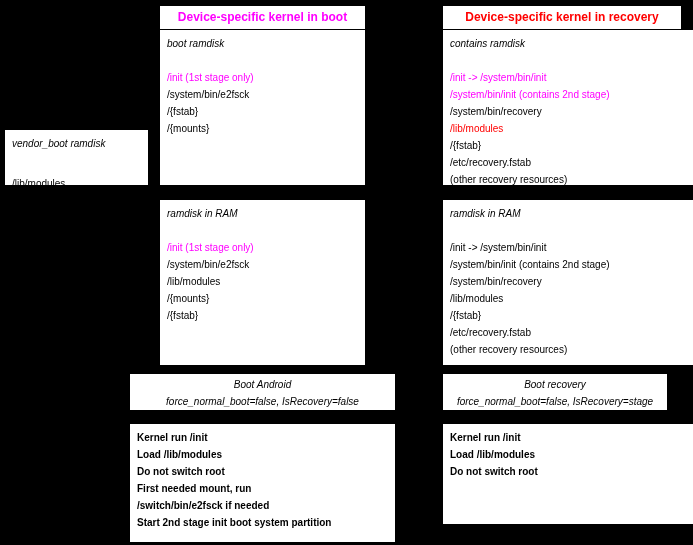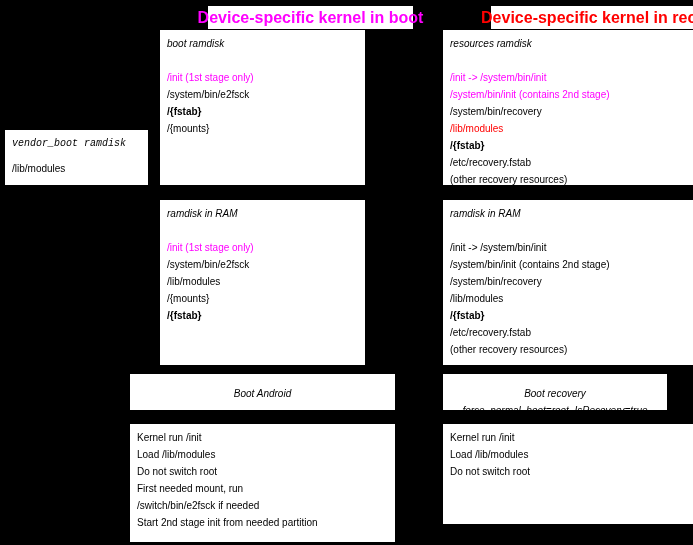--- a/index.html
+++ b/index.html
@@ -26,42 +26,40 @@
     line-height: 17px;
     padding: 5px 7px;
     box-sizing: border-box;
     white-space: nowrap;
   }
   .header-box {
     display: flex;
     align-items: center;
     justify-content: center;
     font-weight: bold;
-    font-size: 16px;
+    font-size: 12px;
     padding: 0 8px;
-    margin-left: 48px;
   }
   .box-title {
     font-style: italic;
     margin-bottom: 17px;
   }
   .box-title.small-gap {
-    margin-bottom: 8px;
-    font-family: Liberation Mono, monospace;
+    margin-bottom: 23px;
   }
   .line { }
   .magenta { color: var(--magenta, #ff00ff); }
   .red { color: var(--red, #ff0000); }
-  .bold { font-weight: bold; }
+  .bold { font-weight: normal; }
   .action-box {
     text-align: center;
     font-style: italic;
-    padding-top: 11px;
+    padding-top: 2px;
   }
-  .steps-box .line { white-space: nowrap; }
+  .steps-box .line { white-space: nowrap; font-weight: bold; }
 </style>
 </head>
 <body>
 
 <div class="diagram">
 
   <div class="box header-box" style="left:160px; top:6px; width:205px; height:23px;">
     <span class="magenta">Device-specific kernel in boot</span>
   </div>
   <div class="box header-box" style="left:443px; top:6px; width:238px; height:23px;">
@@ -75,21 +73,21 @@
 
   <div class="box" style="left:160px; top:30px; width:205px; height:155px;">
     <div class="box-title">boot ramdisk</div>
     <div class="line magenta">/init (1st stage only)</div>
     <div class="line">/system/bin/e2fsck</div>
     <div class="line bold">/{fstab}</div>
     <div class="line">/{mounts}</div>
   </div>
 
   <div class="box" style="left:443px; top:30px; width:250px; height:155px;">
-    <div class="box-title">resources ramdisk</div>
+    <div class="box-title">contains ramdisk</div>
     <div class="line magenta">/init -&gt; /system/bin/init</div>
     <div class="line magenta">/system/bin/init (contains 2nd stage)</div>
     <div class="line">/system/bin/recovery</div>
     <div class="line red">/lib/modules</div>
     <div class="line bold">/{fstab}</div>
     <div class="line">/etc/recovery.fstab</div>
     <div class="line">(other recovery resources)</div>
   </div>
 
   <div class="box" style="left:160px; top:200px; width:205px; height:165px;">
@@ -107,34 +105,35 @@
     <div class="line">/system/bin/init (contains 2nd stage)</div>
     <div class="line">/system/bin/recovery</div>
     <div class="line">/lib/modules</div>
     <div class="line bold">/{fstab}</div>
     <div class="line">/etc/recovery.fstab</div>
     <div class="line">(other recovery resources)</div>
   </div>
 
   <div class="box action-box" style="left:130px; top:374px; width:265px; height:36px;">
     <div class="line">Boot Android</div>
+    <div class="line">force_normal_boot=false, IsRecovery=false</div>
   </div>
 
   <div class="box action-box" style="left:443px; top:374px; width:224px; height:36px;">
     <div class="line">Boot recovery</div>
-    <div class="line">force_normal_boot=root, IsRecovery=true</div>
+    <div class="line">force_normal_boot=false, IsRecovery=stage</div>
   </div>
 
   <div class="box steps-box" style="left:130px; top:424px; width:265px; height:118px;">
     <div class="line">Kernel run /init</div>
     <div class="line">Load /lib/modules</div>
     <div class="line">Do not switch root</div>
     <div class="line">First needed mount, run</div>
     <div class="line">/switch/bin/e2fsck if needed</div>
-    <div class="line">Start 2nd stage init from needed partition</div>
+    <div class="line">Start 2nd stage init boot system partition</div>
   </div>
 
   <div class="box steps-box" style="left:443px; top:424px; width:250px; height:100px;">
     <div class="line">Kernel run /init</div>
     <div class="line">Load /lib/modules</div>
     <div class="line">Do not switch root</div>
   </div>
 
 </div>
 

